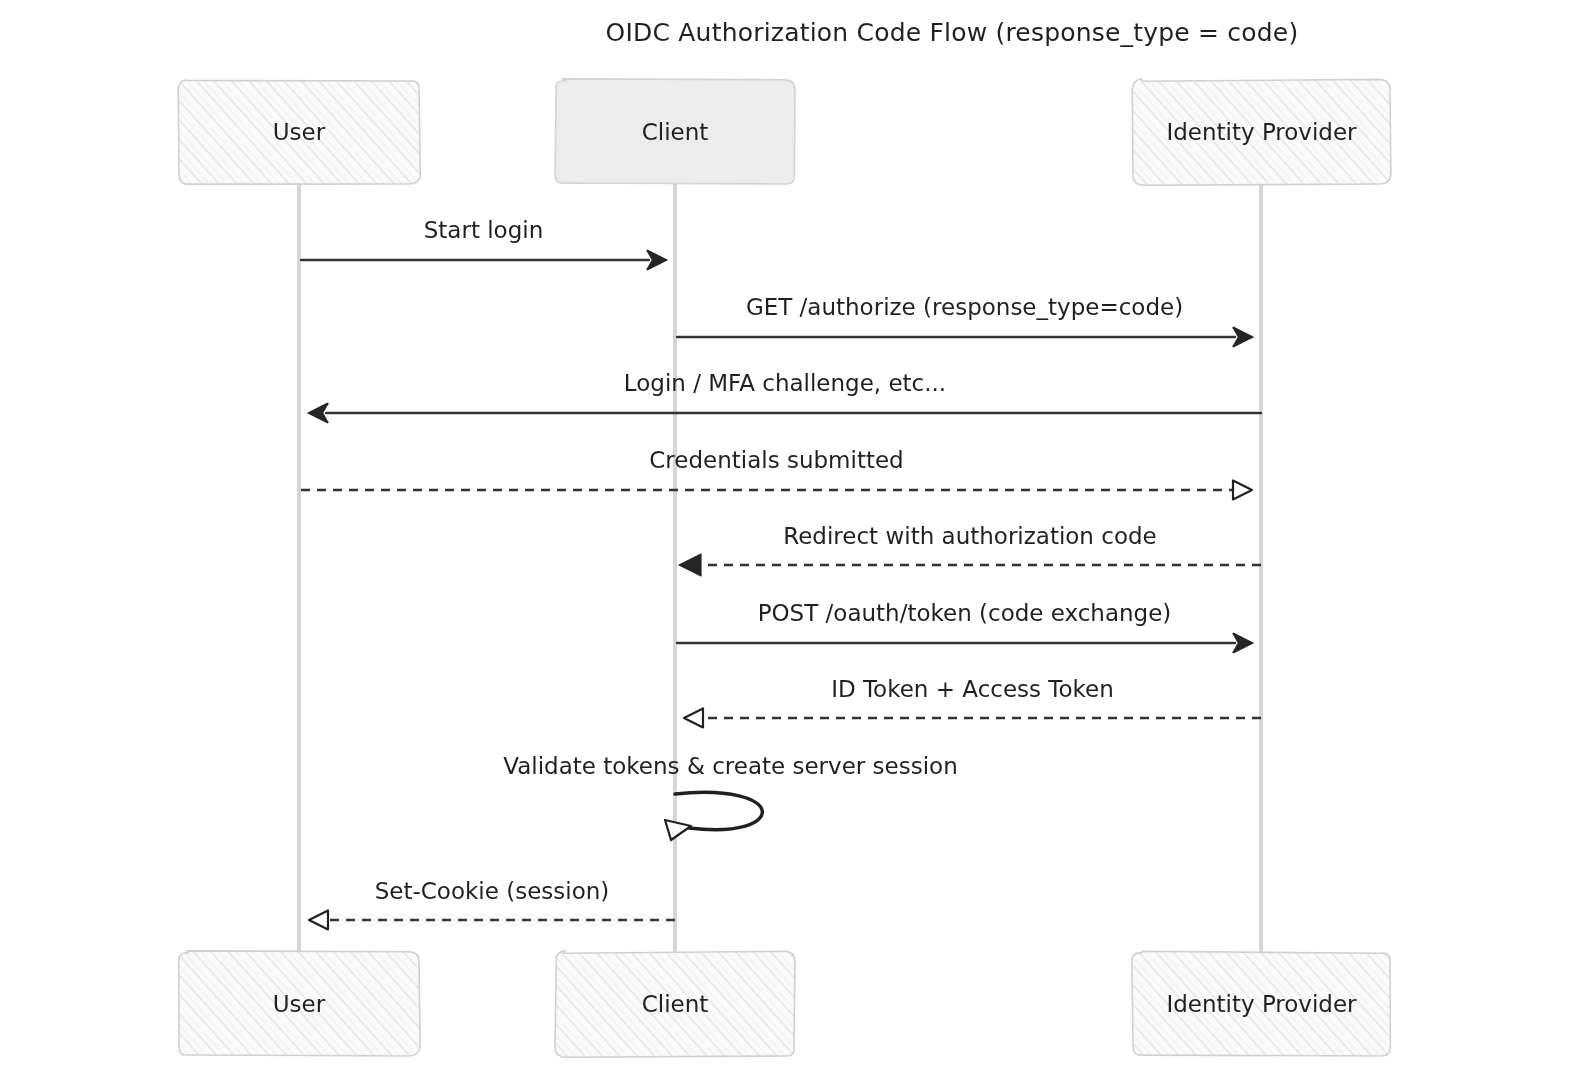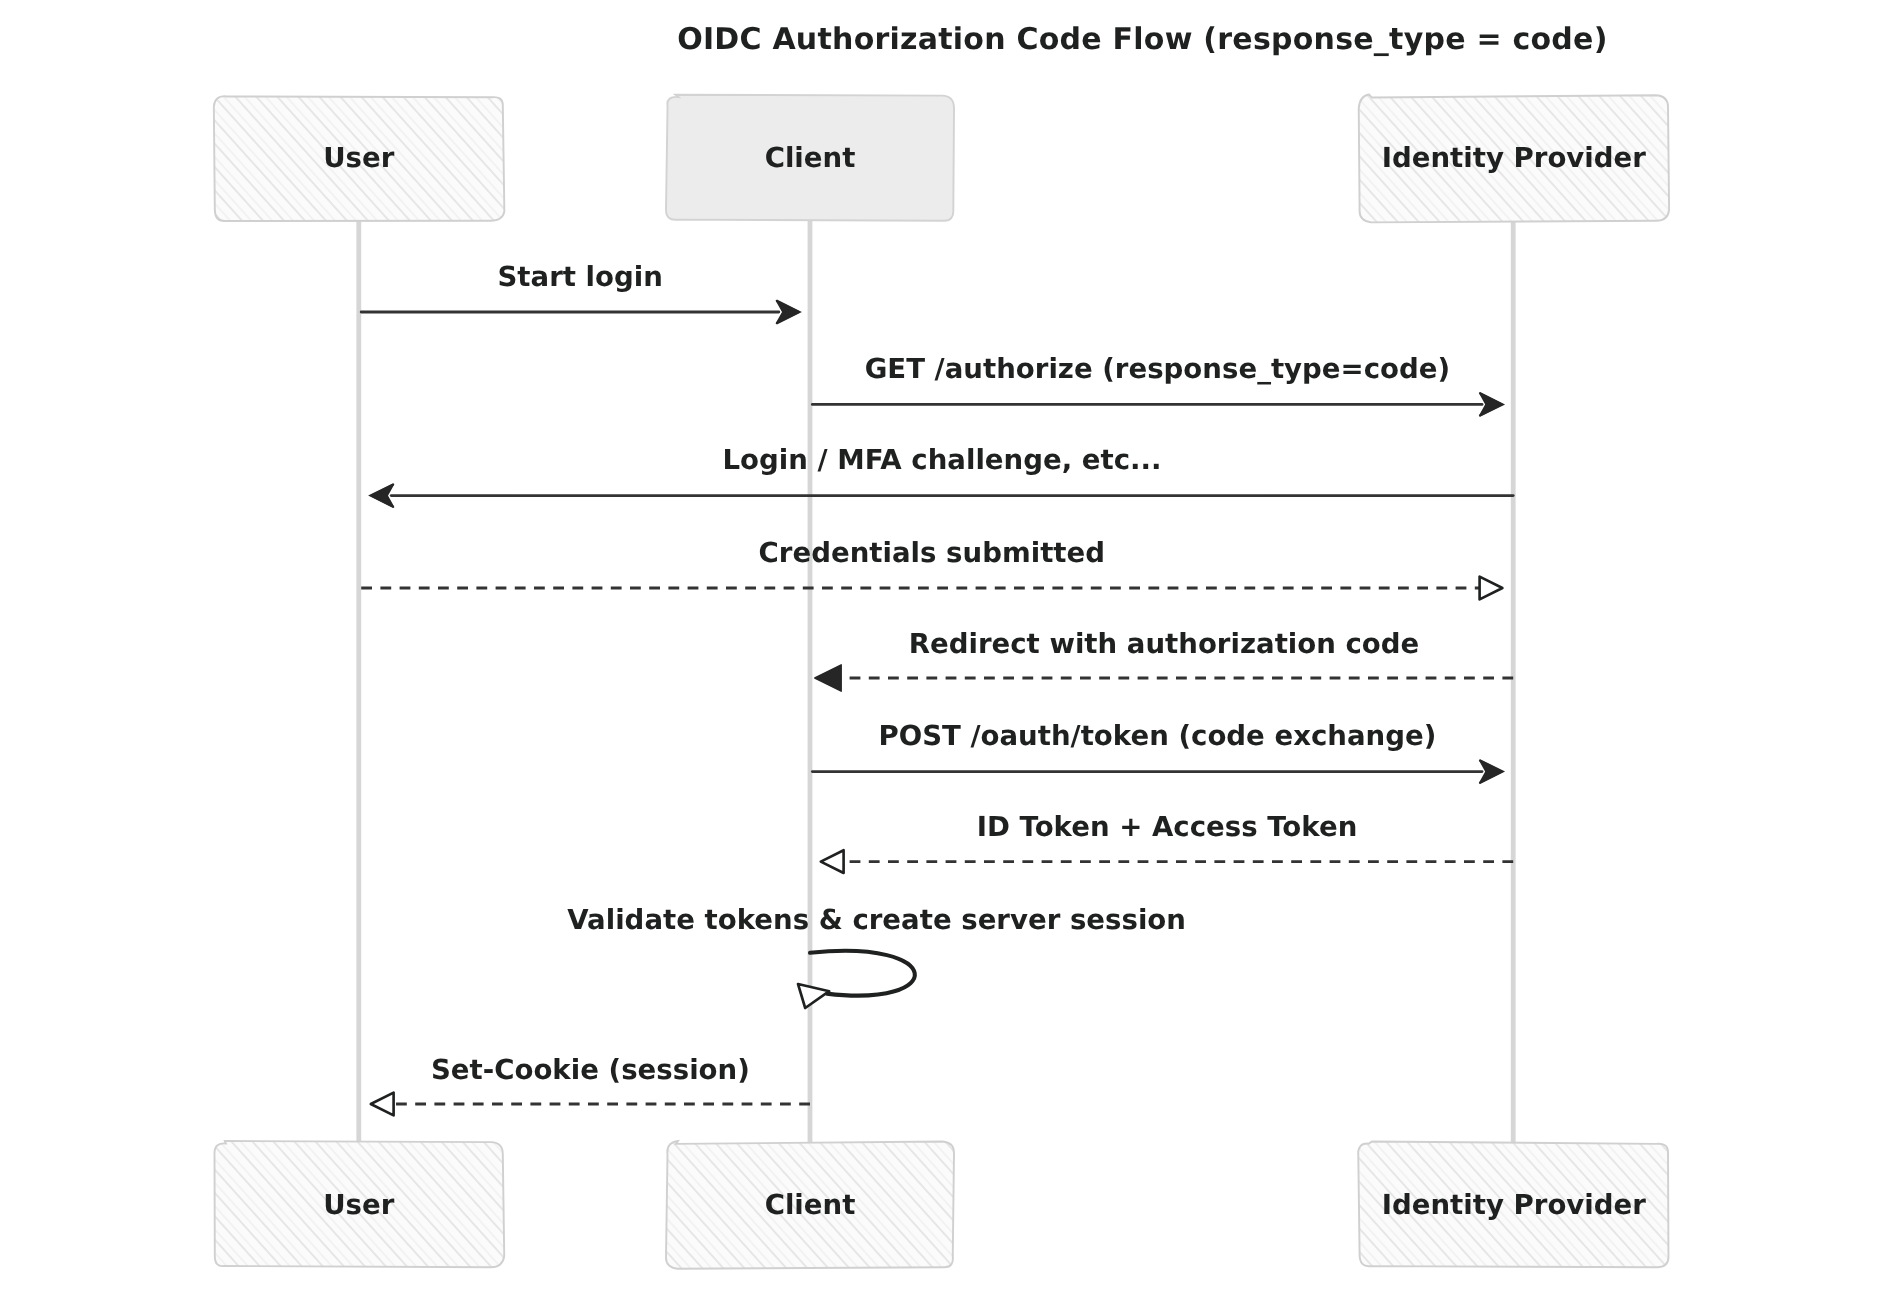--- a/index.html
+++ b/index.html
@@ -11,21 +11,20 @@
   body {
     width: 1577px;
     height: 1080px;
     font-family: "DejaVu Sans", sans-serif;
     overflow: hidden;
   }
   #diagram-root {
     position: relative;
     width: 1577px;
     height: 1080px;
-    font-weight: bold;
   }
   #diagram-svg {
     display: block;
     width: 1577px;
     height: 1080px;
   }
   .dg-title {
     font-family: "DejaVu Sans", sans-serif;
     font-size: 25px;
     fill: #1f2020;

